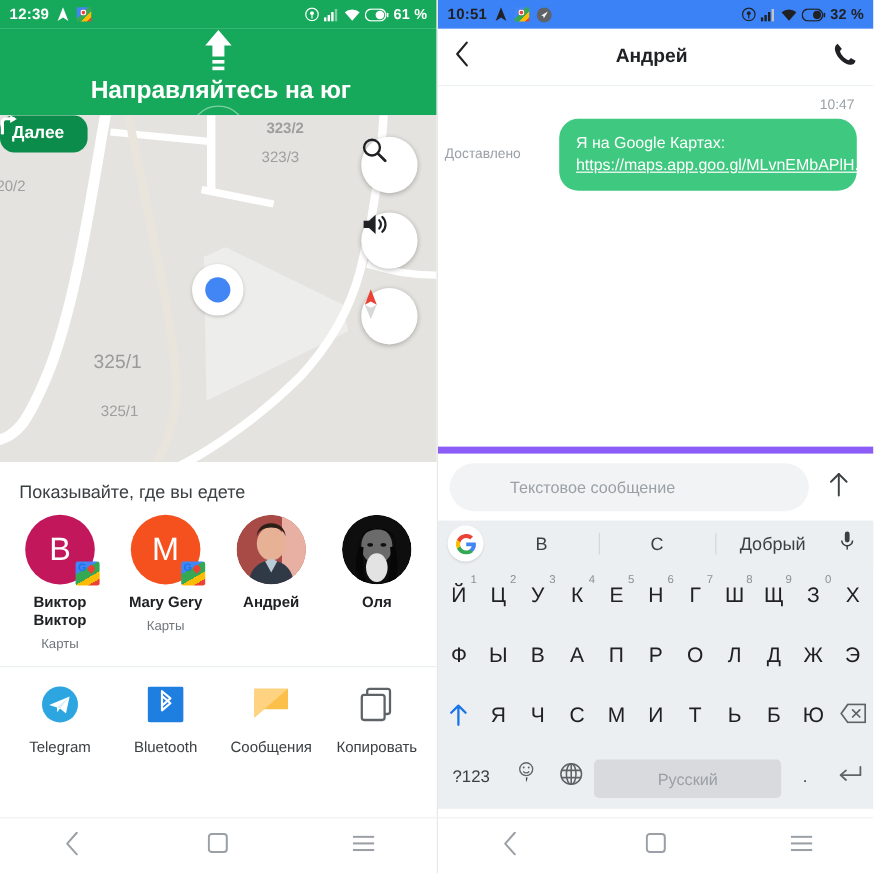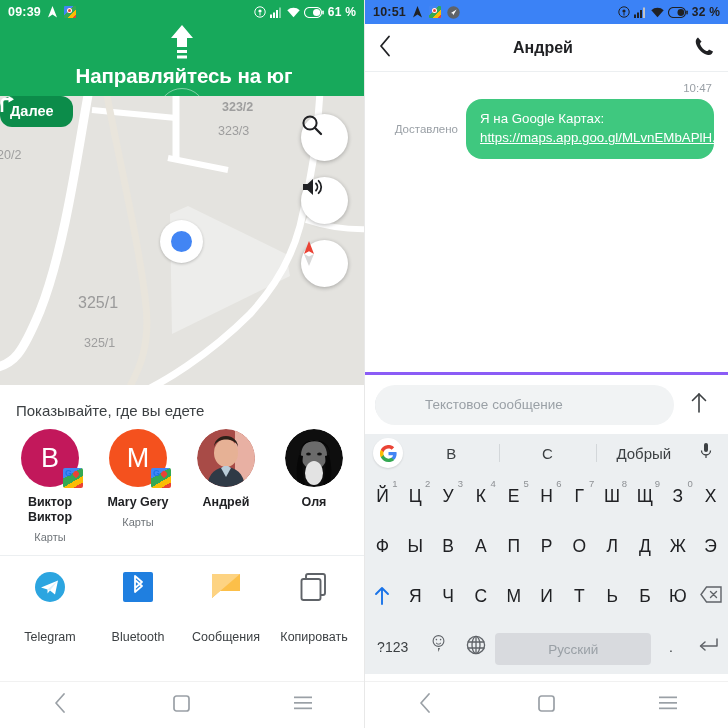--- a/index.html
+++ b/index.html
@@ -116,21 +116,21 @@
     margin-top: 8px; font-size: 12.5px; font-weight: bold; color:#202124;
     text-align:center; line-height:1.18; max-width: 80px;
   }
   .person-sub { margin-top: 6px; font-size: 11px; color:#70757a; text-align:center; }
 
   .sheet-divider { height:1px; background:#eceff1; margin: 2px 0 0 0; }
 
   .apps-row { display:flex; padding: 14px 6px 16px 6px; }
   .app { flex:1; display:flex; flex-direction:column; align-items:center; }
   .app-ico { width:34px; height:34px; display:flex; align-items:center; justify-content:center; }
-  .app-name { margin-top: 26px; font-size: 12.5px; color:#3c4043; text-align:center; }
+  .app-name { margin-top: 12px; font-size: 12.5px; color:#3c4043; text-align:center; }
 
   
   .sysnav {
     position:absolute; left:0; right:0; bottom:0; height: 47px; background:#ffffff;
     display:flex; align-items:center; justify-content:space-around;
     border-top: 1px solid #f1f1f1;
   }
   .sysnav .sn { width: 60px; display:flex; align-items:center; justify-content:center; }
 
   
@@ -139,28 +139,28 @@
     padding: 0 14px; border-bottom: 1px solid #eceff1;
   }
   .chat-title { flex:1; text-align:center; font-size:16px; font-weight:bold; color:#202124; }
   .chat-body { background:#fff; height: 300px; position:relative; padding: 10px 14px 0 14px; }
   .msg-time { text-align:right; font-size:11.5px; color:#9aa0a6; padding-right: 2px; margin-bottom: 5px;}
   .msg-row { display:flex; align-items:center; justify-content:flex-end; gap: 8px; }
   .msg-status { font-size:11.5px; color:#9aa0a6; white-space:nowrap; }
   .bubble {
     background:#3fc87f; color:#ffffff; border-radius:16px;
     padding: 10px 14px 11px 14px; max-width: 248px;
-    font-size: 13.3px; line-height: 1.45;
+    font-size: 13.3px; line-height: 1.45; margin-left: 24px;
   }
   .bubble a { color:#ffffff; text-decoration: underline; }
 
   
   .input-bar {
     background:#fff; height: 62px; display:flex; align-items:center;
-    padding: 0 14px 0 10px; gap: 10px; border-top:3px solid #8b5cf6;
+    padding: 0 14px 0 10px; gap: 10px; border-top:6px solid #8b5cf6;
   }
   .plus-btn {
     width:34px;height:34px;border-radius:50%;background:#dadce0;
     display:flex;align-items:center;justify-content:center;flex:0 0 34px;
   }
   .input-pill {
     flex:1; height: 40px; background:#f1f3f4; border-radius:20px;
     display:flex; align-items:center; padding: 0 18px 0 50px;
     margin-left:-44px;
     font-size: 13.5px; color:#9aa0a6;
@@ -205,21 +205,21 @@
 </style>
 </head>
 <body>
 
 <div class="screens">
 
   <div class="panel left">
 
     <div class="statusbar green">
       <div class="sb-left">
-        <span class="sb-time">09:39</span>
+        <span class="sb-time">12:39</span>
         <span class="sb-ico">
           <svg width="11" height="12" viewBox="0 0 11 12">
               <path d="M5.5 0 L10 11.5 L5.5 8.6 L1 11.5 Z" fill="#fff"></path>
             </svg>
         </span>
         <span class="gmaps-mini"></span>
       </div>
       <div class="sb-right">
         <span class="sb-ico">
           <svg width="12" height="12" viewBox="0 0 12 12">

